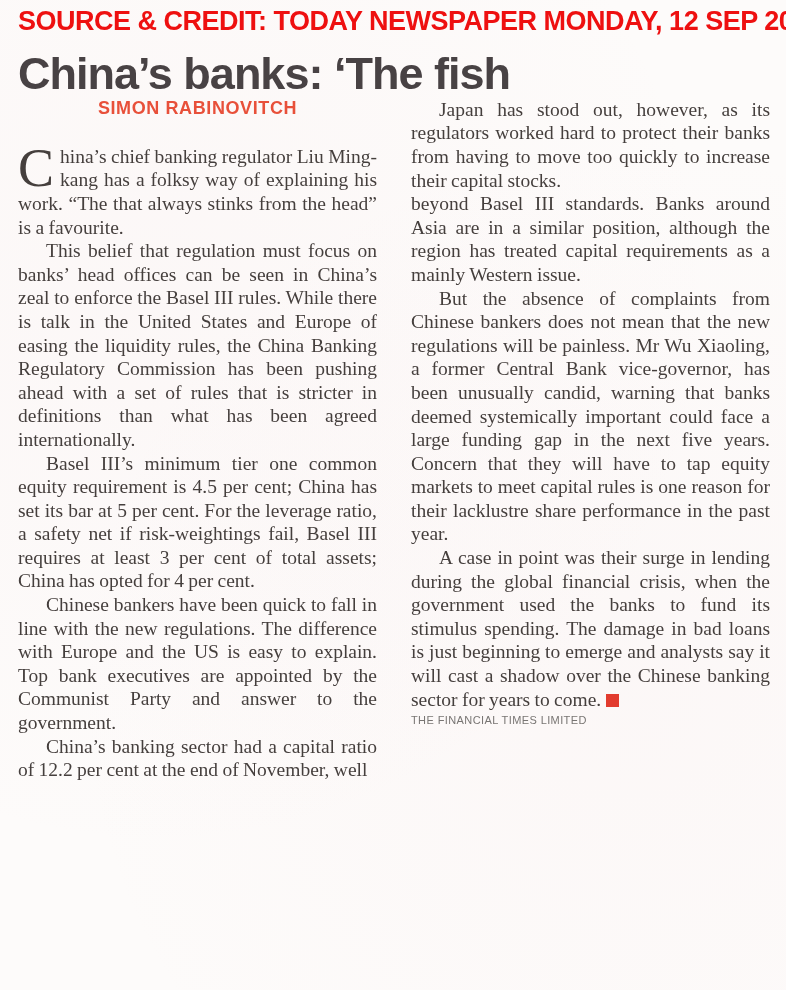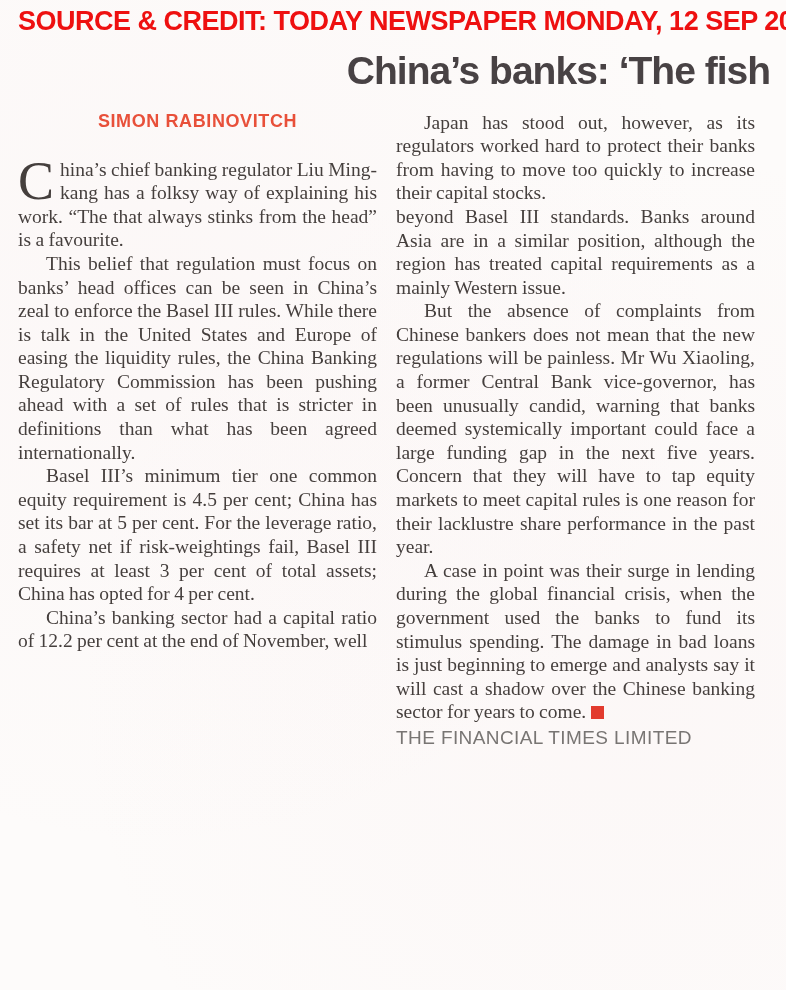--- a/index.html
+++ b/index.html
@@ -26,30 +26,30 @@
     font-weight: 700;
     font-size: 27px;
     letter-spacing: -0.5px;
     color: #ee1010;
     white-space: nowrap;
     margin-bottom: 14px;
   }
   .headline {
     font-family: "Liberation Sans", sans-serif;
     font-weight: 700;
-    font-size: 39px;
+    font-size: 45px;
     letter-spacing: -1px;
     line-height: 1.04;
     color: #484244;
-    text-align: right;
-    margin-bottom: 19px;
+    text-align: left;
+    margin-bottom: 0;
   }
   .columns {
     display: flex;
-    gap: 19px;
+    gap: 34px;
   }
   .col {
     width: 359px;
     flex: 0 0 359px;
   }
   .byline {
     font-family: "Liberation Sans", sans-serif;
     font-weight: 700;
     font-size: 18px;
     letter-spacing: 0.6px;
@@ -78,21 +78,21 @@
     display: inline-block;
     width: 13px;
     height: 13px;
     margin-left: 5px;
     vertical-align: baseline;
     position: relative;
     top: 1px;
   }
   .credit {
     font-family: "Liberation Sans", sans-serif;
-    font-size: 19px;
+    font-size: 11px;
     letter-spacing: 0.4px;
     color: #787573;
     margin-top: 3px;
   }
 </style>
 </head>
 <body>
 
 <div class="page">
 
@@ -105,20 +105,21 @@
   <div class="columns">
 
     <div class="col">
       <div class="byline">SIMON RABINOVITCH</div>
 
       <p class="para first">
         <span class="dropcap">C</span><span>hina’s chief banking regulator Liu Ming-kang has a folksy way of explaining his work. “The that always stinks from the head” is a favourite.</span>
       </p>
       <p class="para">This belief that regulation must focus on banks’ head offices can be seen in China’s zeal to enforce the Basel III rules. While there is talk in the United States and Europe of easing the liquidity rules, the China Banking Regulatory Commission has been pushing ahead with a set of rules that is stricter in definitions than what has been agreed internationally.</p>
       <p class="para">Basel III’s minimum tier one common equity requirement is 4.5 per cent; China has set its bar at 5 per cent. For the leverage ratio, a safety net if risk-weightings fail, Basel III requires at least 3 per cent of total assets; China has opted for 4 per cent.</p>
+      <p class="para">Chinese bankers have been quick to fall in line with the new regulations. The difference with Europe and the US is easy to explain. Top bank executives are appointed by the Communist Party and answer to the government.</p>
       <p class="para">China’s banking sector had a capital ratio of 12.2 per cent at the end of November, well</p>
     </div>
 
     <div class="col">
       <p class="para">Japan has stood out, however, as its regulators worked hard to protect their banks from having to move too quickly to increase their capital stocks.</p>
       <p class="para cont">beyond Basel III standards. Banks around Asia are in a similar position, although the region has treated capital requirements as a mainly Western issue.</p>
       <p class="para">But the absence of complaints from Chinese bankers does not mean that the new regulations will be painless. Mr Wu Xiaoling, a former Central Bank vice-governor, has been unusually candid, warning that banks deemed systemically important could face a large funding gap in the next five years. Concern that they will have to tap equity markets to meet capital rules is one reason for their lacklustre share performance in the past year.</p>
       <p class="para">
         <span>A case in point was their surge in lending during the global financial crisis, when the government used the banks to fund its stimulus spending. The damage in bad loans is just beginning to emerge and analysts say it will cast a shadow over the Chinese banking sector for years to come.</span><span class="end-square" style="background-color: rgb(226, 59, 46);"></span>
       </p>

